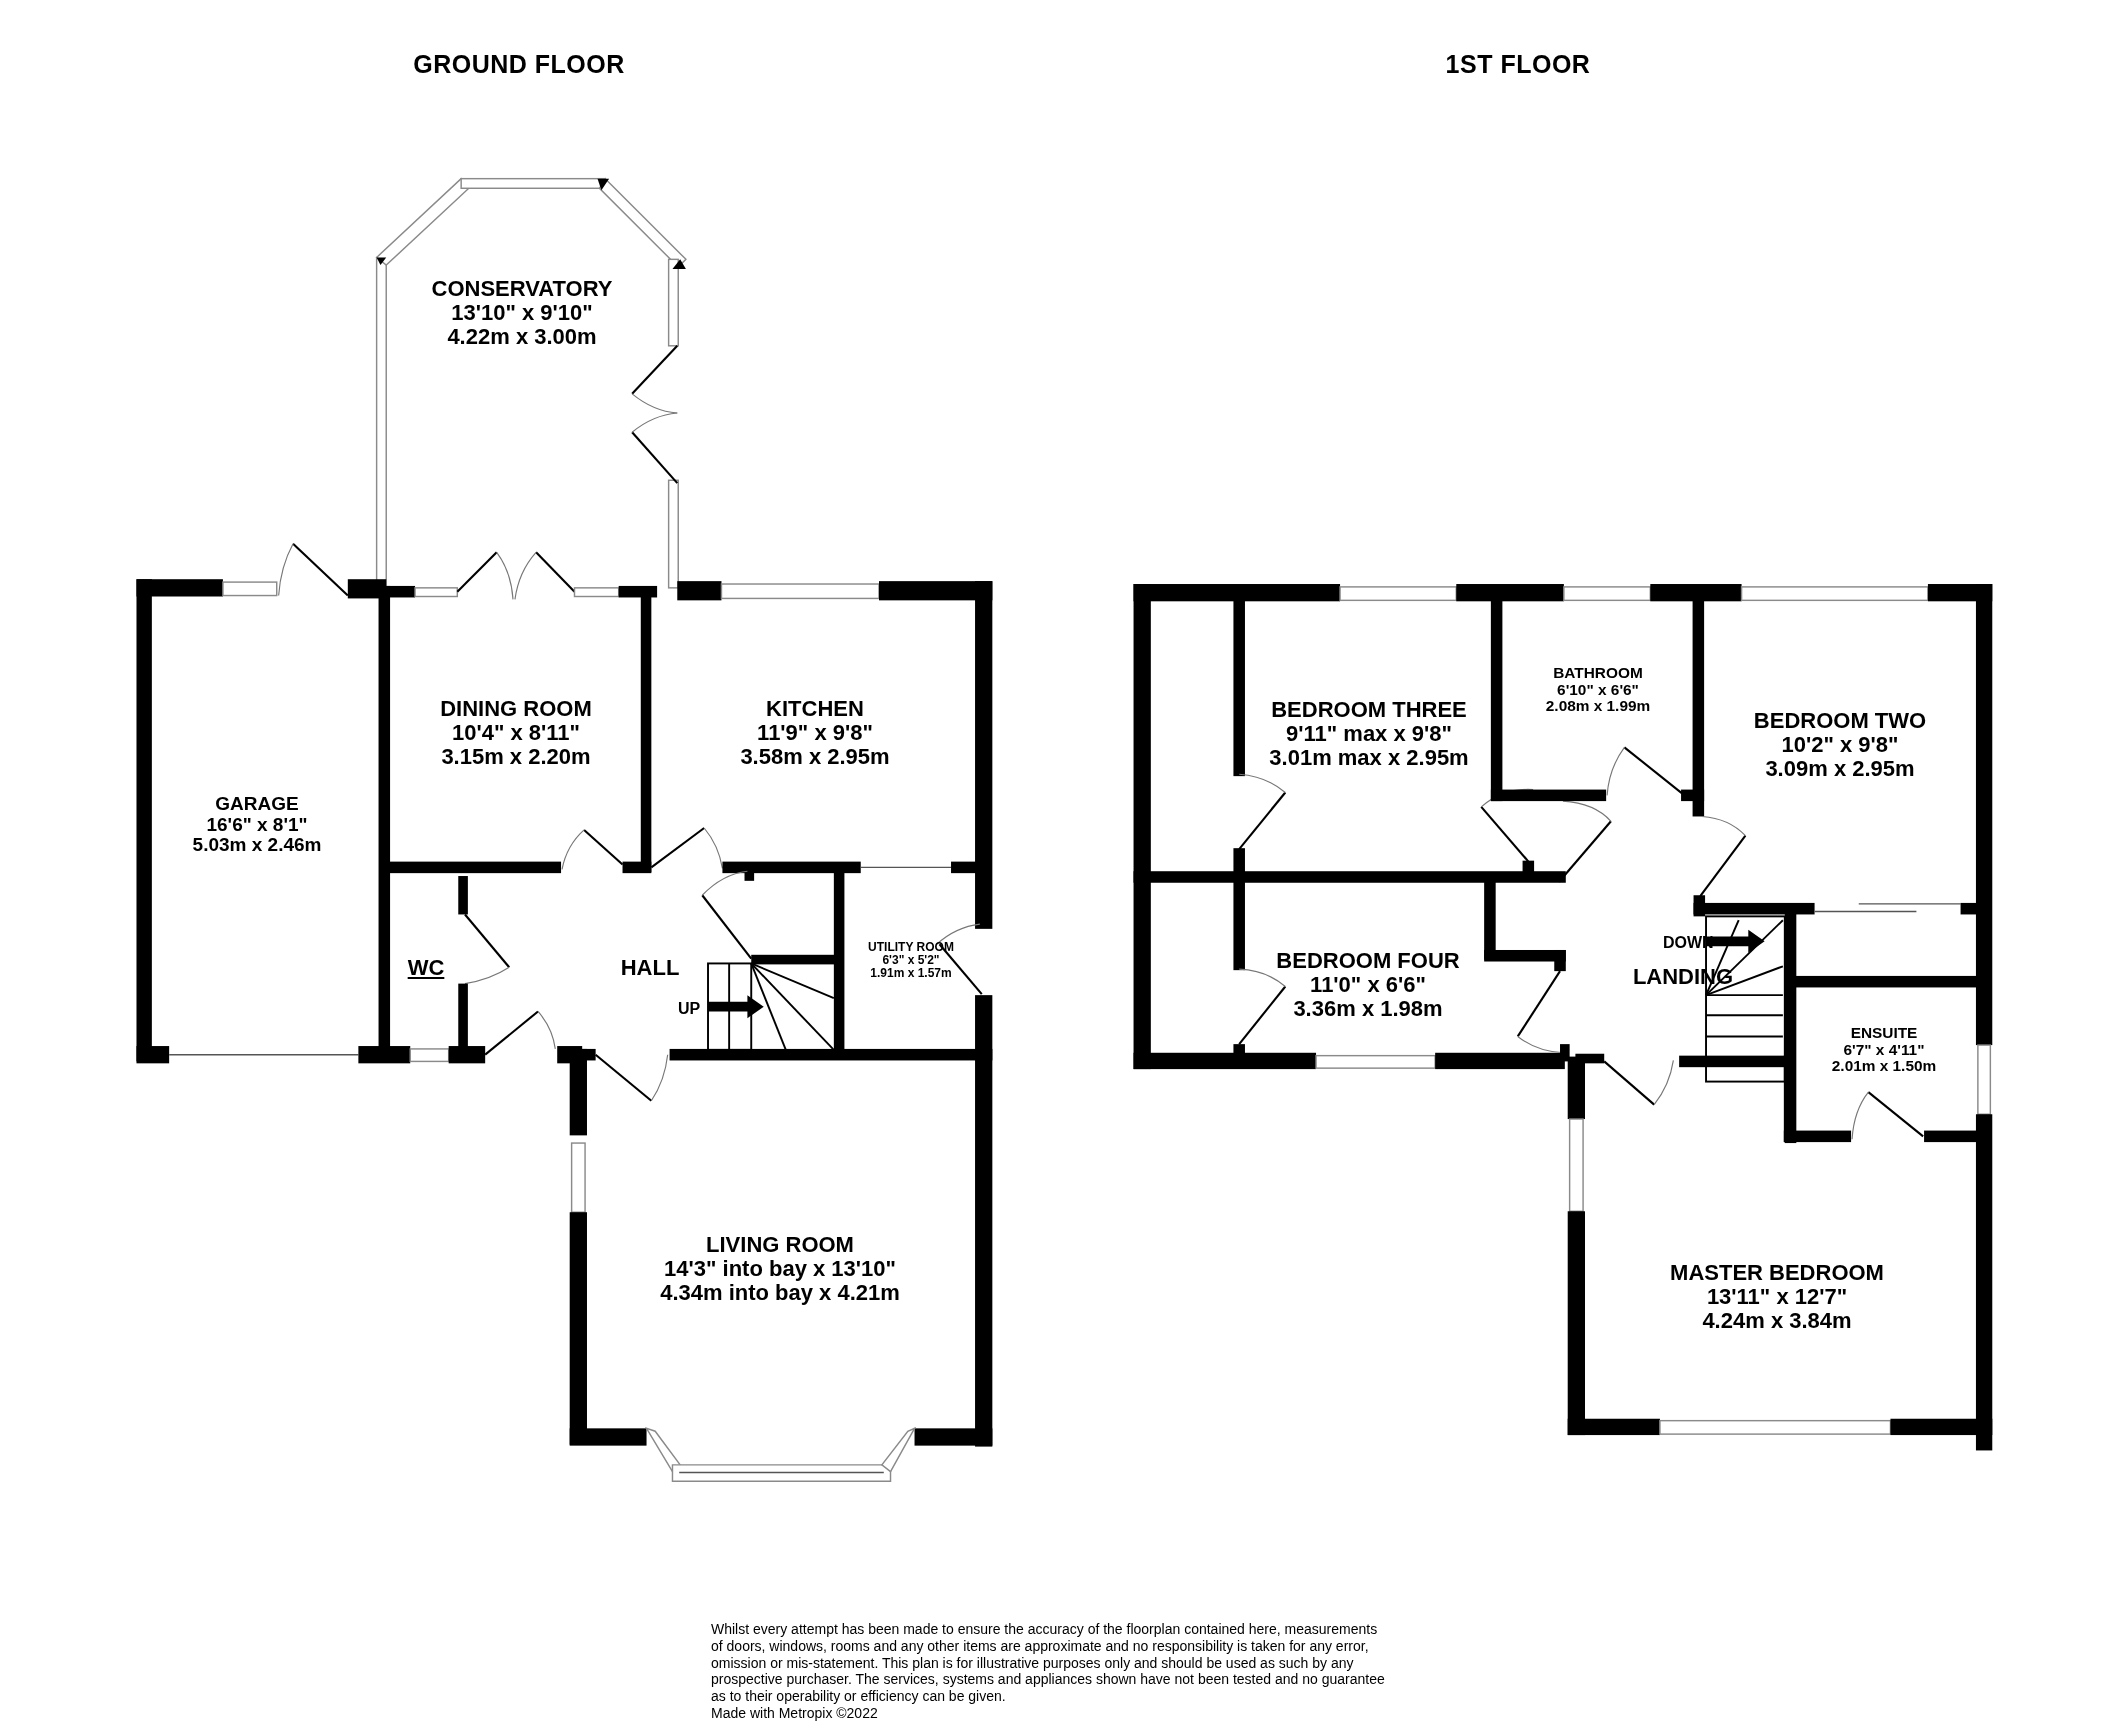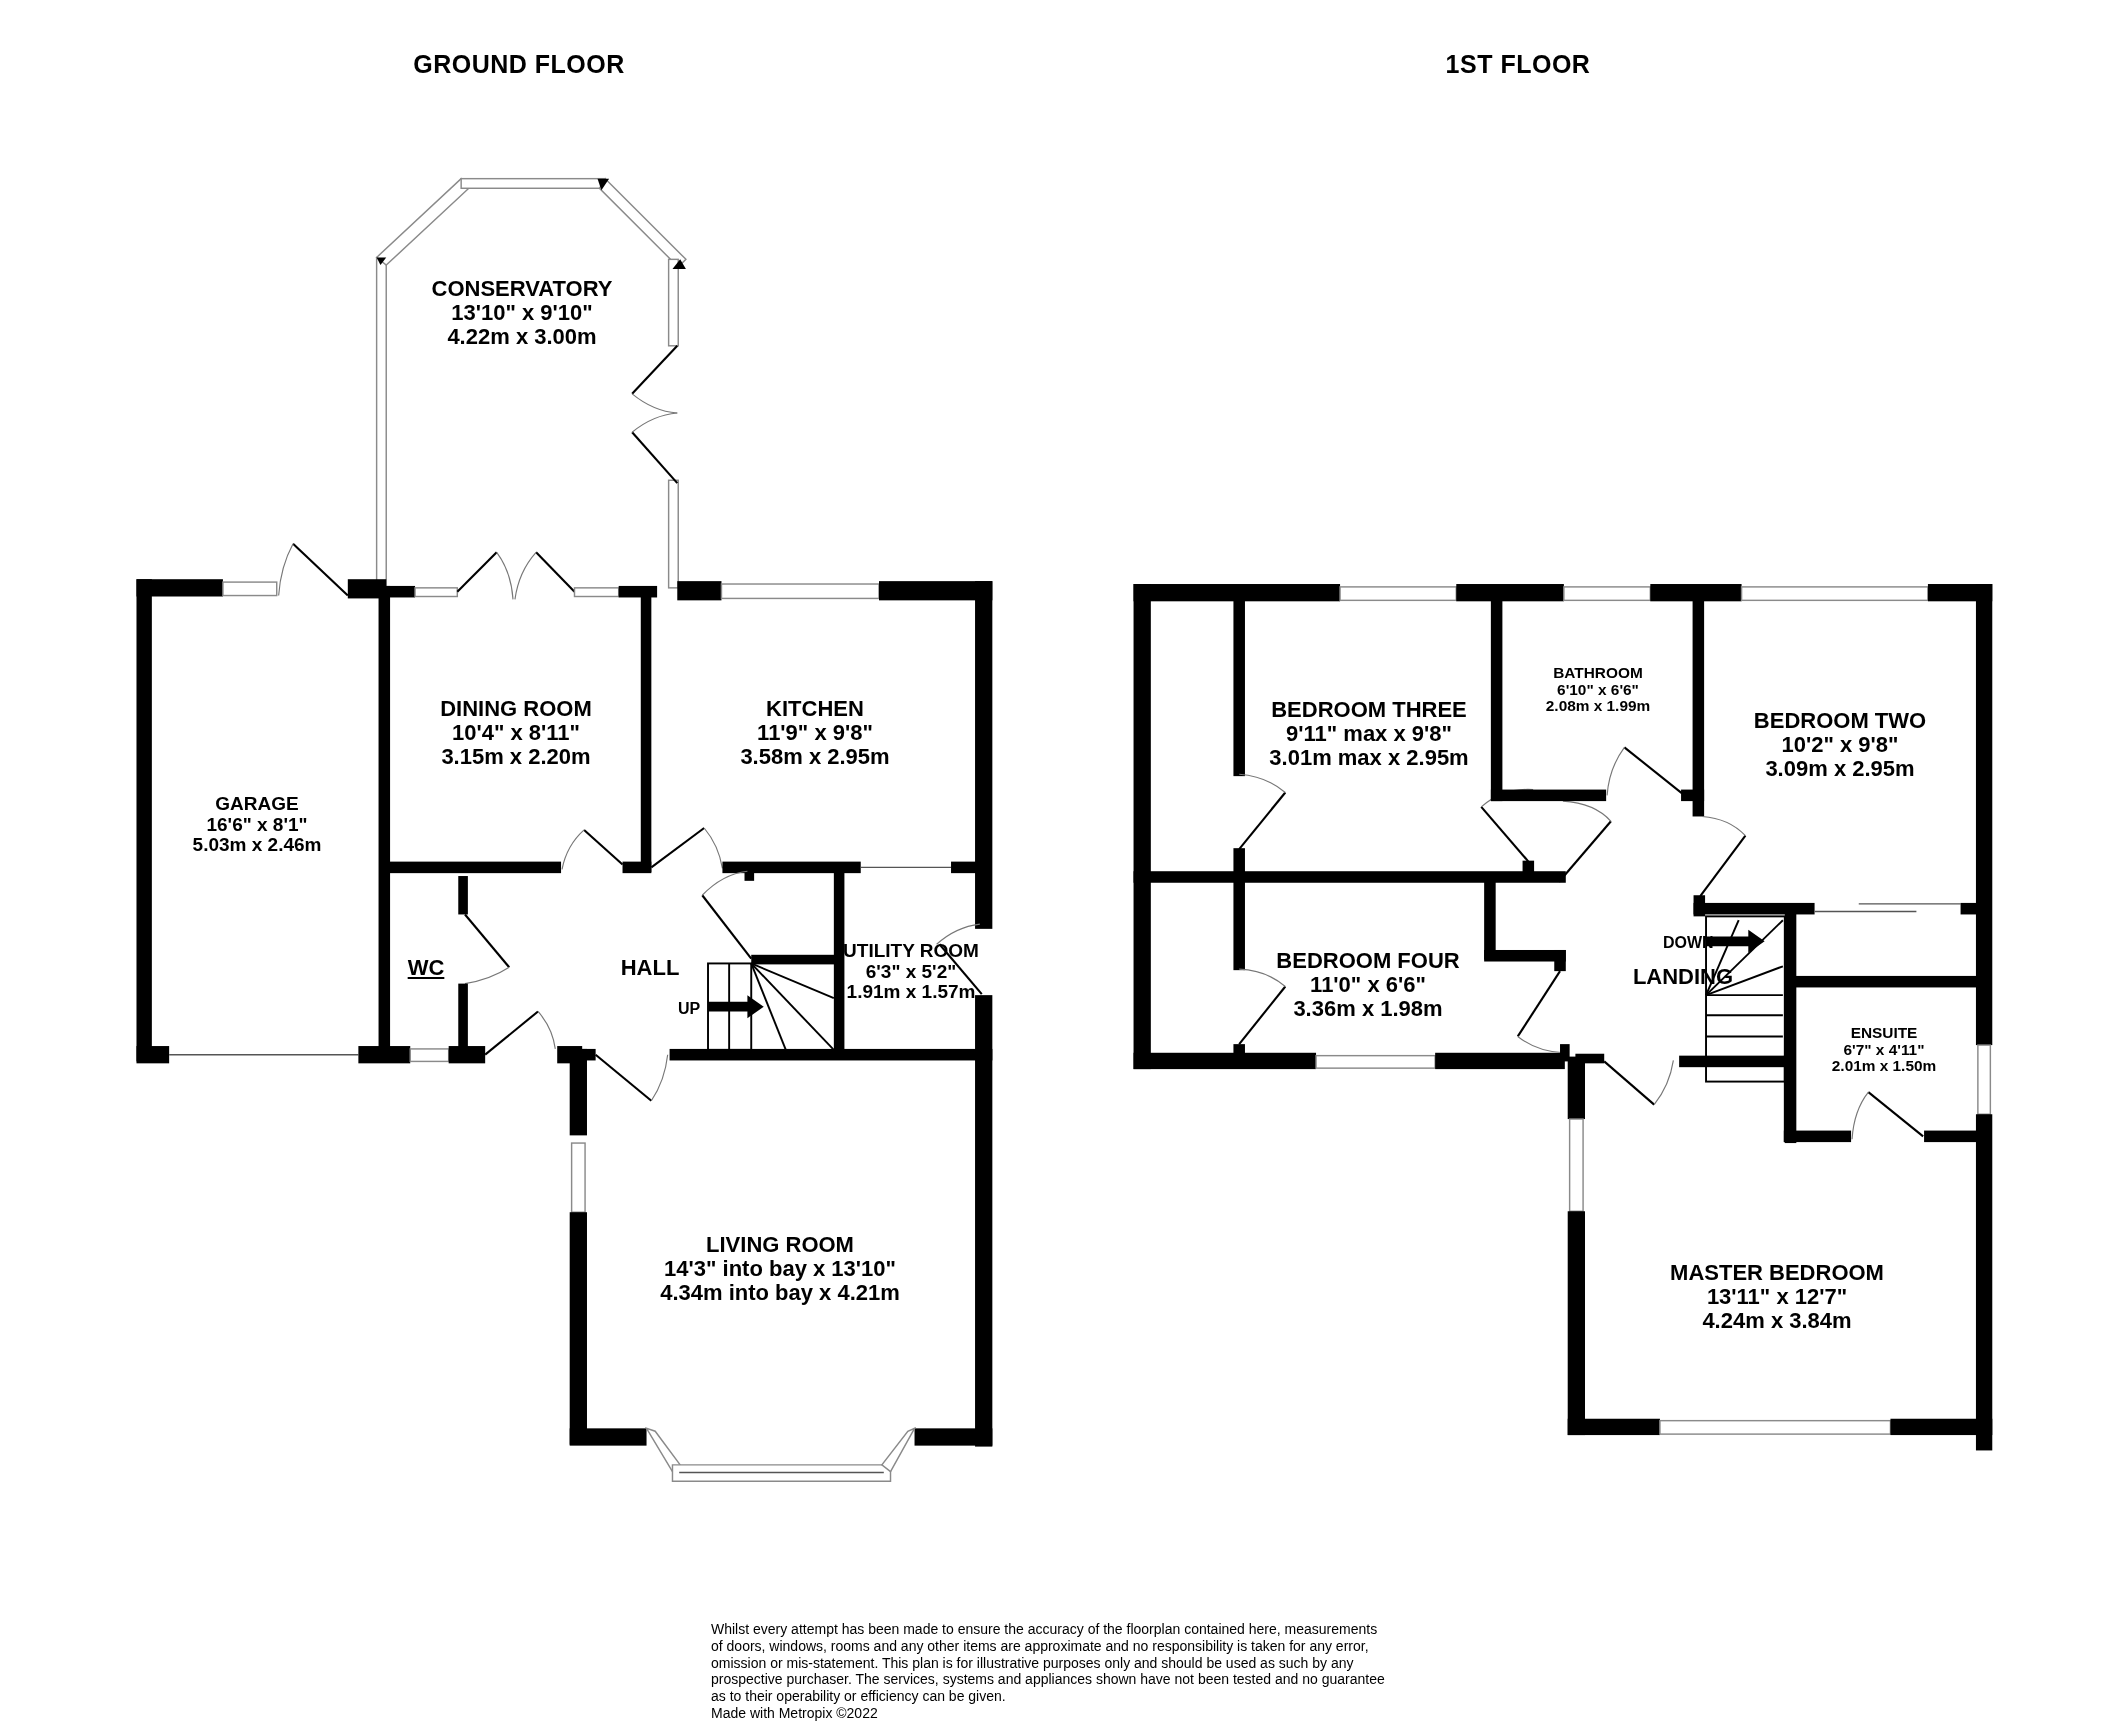--- a/index.html
+++ b/index.html
@@ -7,21 +7,21 @@
          font-family: "Liberation Sans", sans-serif; color: #000; }
   #plan { position: absolute; left: 0; top: 0; }
   .floor-title { position: absolute; top: 50px; font-size: 25px; font-weight: bold;
                  letter-spacing: 0.5px; text-align: center; width: 384px; }
   .room-label { position: absolute; text-align: center; font-weight: bold; line-height: 1.08;
                 transform: translateX(-50%); white-space: nowrap; }
   .room-label .name, .room-label .imp, .room-label .met { display: block; }
   .lg { font-size: 22px; }
   .md { font-size: 19px; }
   .sm { font-size: 15.4px; }
-  .xs { font-size: 19px; }
+  .xs { font-size: 12px; }
   .stair-text { position: absolute; font-size: 16px; font-weight: bold; }
   .disclaimer { position: absolute; left: 711px; top: 1621px; width: 778px; 
                 font-size: 14px; line-height: 1.2; }
   .disclaimer span { display: block; }
   .wall { fill: #000; }
   .win  { fill: #fff; stroke: #8a8a8a; stroke-width: 1.5; }
   .door { stroke: #000; stroke-width: 2.2; fill: none; }
   .arc  { stroke: #777; stroke-width: 1.2; fill: none; }
   .thin { stroke: #555; stroke-width: 1.5; fill: none; }
   .stair { stroke: #000; stroke-width: 2; fill: none; }

